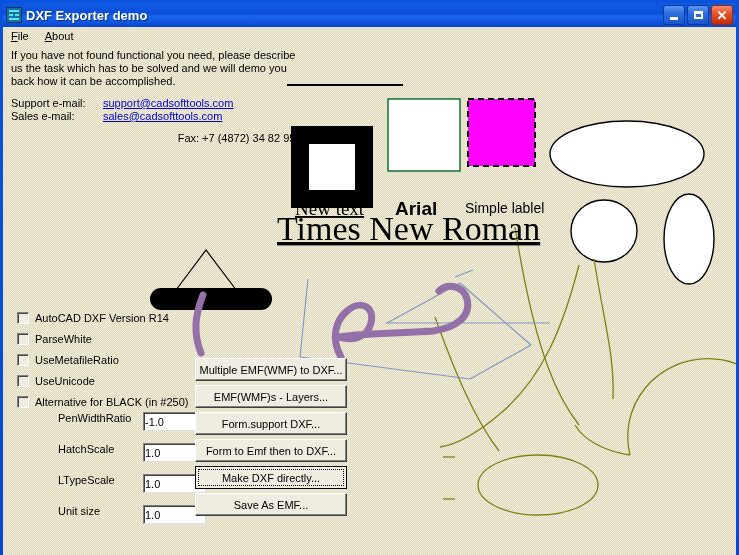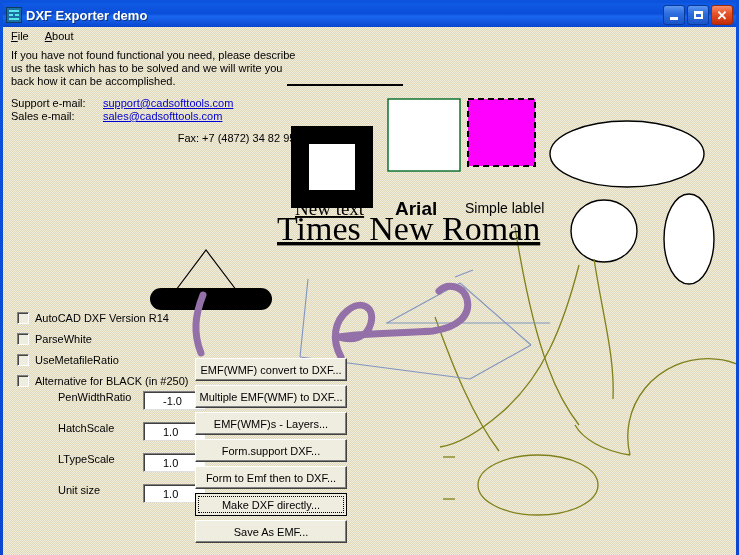--- a/index.html
+++ b/index.html
@@ -129,21 +129,21 @@
   .finput {
     width: 63px; height: 19px;
     background: #ffffff;
     border-top: 1px solid #808080;
     border-left: 1px solid #808080;
     border-right: 1px solid #dfdfdf;
     border-bottom: 1px solid #dfdfdf;
     box-shadow: inset 1px 1px 0 #404040;
     font-family: "Liberation Sans", sans-serif;
     font-size: 11px; color: #000;
-    padding: 0 19px; line-height: 17px;
+    padding: 0 1px; line-height: 17px;
   }
 
   
   .buttons { position: absolute; left: 192px; top: 331px; }
   .btn {
     width: 152px; height: 23px;
     margin-bottom: 4px;
     background: #efece0;
     border-top: 1px solid #ffffff;
     border-left: 1px solid #ffffff;
@@ -196,21 +196,21 @@
   <div class="client">
 
     <div class="menubar">
       <div class="menu-item"><u>F</u><span>ile</span></div>
       <div class="menu-item"><u>A</u><span>bout</span></div>
     </div>
 
     <div class="info">
       <div class="para">
         <div>If you have not found functional you need, please describe</div>
-        <div>us the task which has to be solved and we will write you</div>
+        <div>us the task which has to be solved and we will demo you</div>
         <div>back how it can be accomplished.</div>
       </div>
       <div class="row">
         <span class="lbl">Support e-mail:</span>
         <a href="#">support@cadsofttools.com</a>
       </div>
       <div class="row">
         <span class="lbl">Sales e-mail:</span>
         <a href="#">sales@cadsofttools.com</a>
       </div>
@@ -283,20 +283,24 @@
       <div class="cbrow">
         <div class="cbox"></div>
         <span class="cblabel">ParseWhite</span>
       </div>
       <div class="cbrow">
         <div class="cbox"></div>
         <span class="cblabel">UseMetafileRatio</span>
       </div>
       <div class="cbrow">
         <div class="cbox"></div>
+        <span class="cblabel">UseUnicode</span>
+      </div>
+      <div class="cbrow">
+        <div class="cbox"></div>
         <span class="cblabel">Alternative for BLACK (in #250)</span>
       </div>
 
       <div class="fieldrow">
         <span class="flabel">PenWidthRatio</span>
         <input class="finput" type="text" value="-1.0" style="">
       </div>
       <div class="fieldrow">
         <span class="flabel">HatchScale</span>
         <input class="finput" type="text" value="1.0" style="">
@@ -305,21 +309,20 @@
         <span class="flabel">LTypeScale</span>
         <input class="finput" type="text" value="1.0" style="">
       </div>
       <div class="fieldrow">
         <span class="flabel">Unit size</span>
         <input class="finput" type="text" value="1.0" style="">
       </div>
     </div>
 
     <div class="buttons">
-      <div class="btn">EMF(WMF) convert to DXF...</div>
       <div class="btn">Multiple EMF(WMF) to DXF...</div>
       <div class="btn">EMF(WMF)s - Layers...</div>
       <div class="btn">Form.support DXF...</div>
       <div class="btn">Form to Emf then to DXF...</div>
       <div class="btn focused">Make DXF directly...</div>
       <div class="btn">Save As EMF...</div>
     </div>
 
   </div>
 </div>

